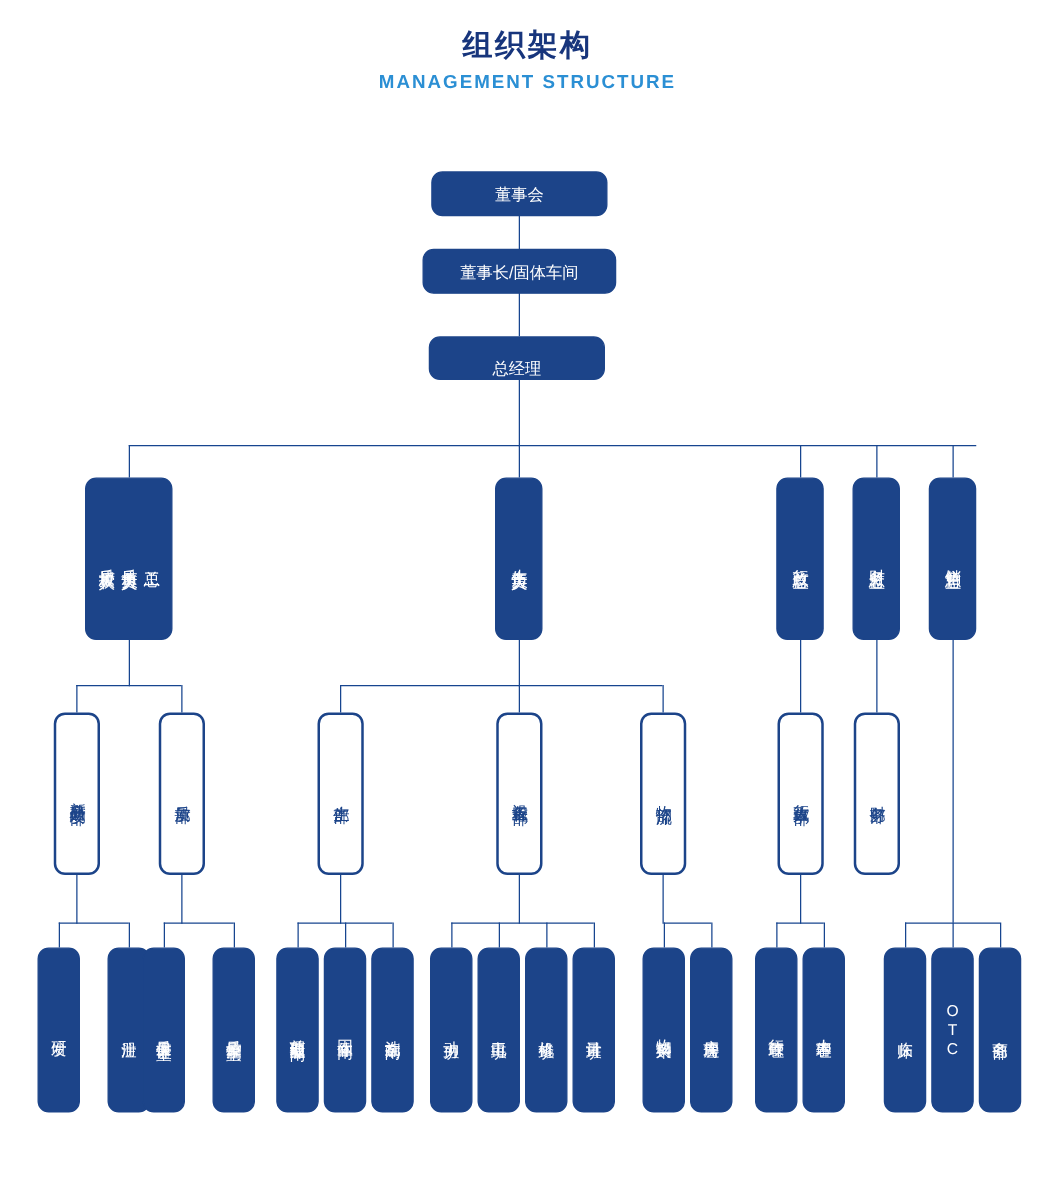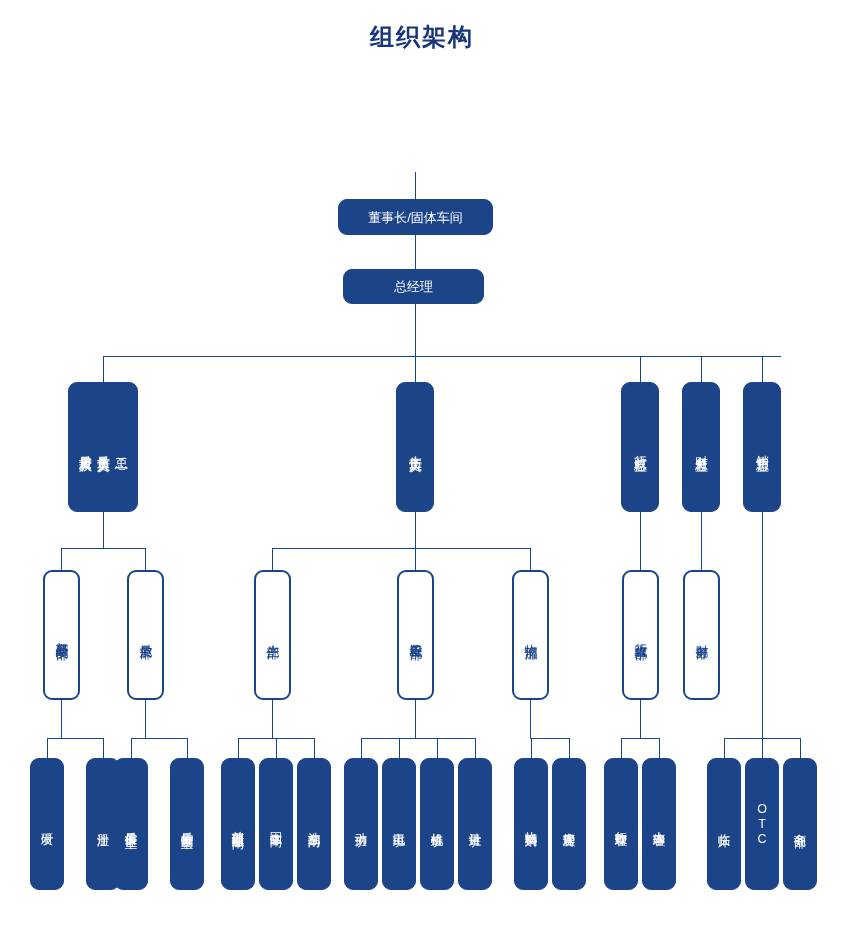--- a/index.html
+++ b/index.html
@@ -95,20 +95,21 @@
     line-height: 16px;
   }
 </style>
 </head>
 <body>
 
 <div id="root">
 
   <div class="title-block">
     <div class="title-cn">组织架构</div>
+    <div class="title-en">MANAGEMENT STRUCTURE</div>
   </div>
 
   <div class="ln v" style="left:415px; top:172px; height:30px;"></div>
 
   <div class="ln v" style="left:415px; top:234px; height:35px;"></div>
 
   <div class="ln v" style="left:415px; top:303px; height:54px;"></div>
 
   <div class="ln h" style="left:103px; top:356px; width:678px;"></div>
 
@@ -166,26 +167,29 @@
   <div class="ln v" style="left:640px; top:700px; height:39px;"></div>
   <div class="ln h" style="left:621px; top:738px; width:38px;"></div>
   <div class="ln v" style="left:621px; top:738px; height:20px;"></div>
   <div class="ln v" style="left:659px; top:738px; height:20px;"></div>
 
   <div class="ln h" style="left:724px; top:738px; width:76px;"></div>
   <div class="ln v" style="left:724px; top:738px; height:20px;"></div>
   <div class="ln v" style="left:762px; top:738px; height:20px;"></div>
   <div class="ln v" style="left:800px; top:738px; height:20px;"></div>
 
+  <div class="box filled horiz" style="left:345px; top:137px; width:141px; height:36px;">
+    <span class="box-label">董事会</span>
+  </div>
 
   <div class="box filled horiz" style="left:338px; top:199px; width:155px; height:36px;">
     <span class="box-label">董事长/固体车间</span>
   </div>
 
-  <div class="box filled horiz" style="left:343px; top:269px; width:141px; height:35px;">
+  <div class="box filled horiz" style="left:343px; top:269px; width:141px; height:35px;align-items:flex-end;">
     <span class="box-label">总经理</span>
   </div>
 
   <div class="box filled vert multi" style="left:68px; top:382px; width:70px; height:130px;">
     <span class="box-label">总工</span>
     <span class="box-label">质量负责人</span>
     <span class="box-label">质量授权人</span>
   </div>
 
   <div class="box filled vert" style="left:396px; top:382px; width:38px; height:130px;">

